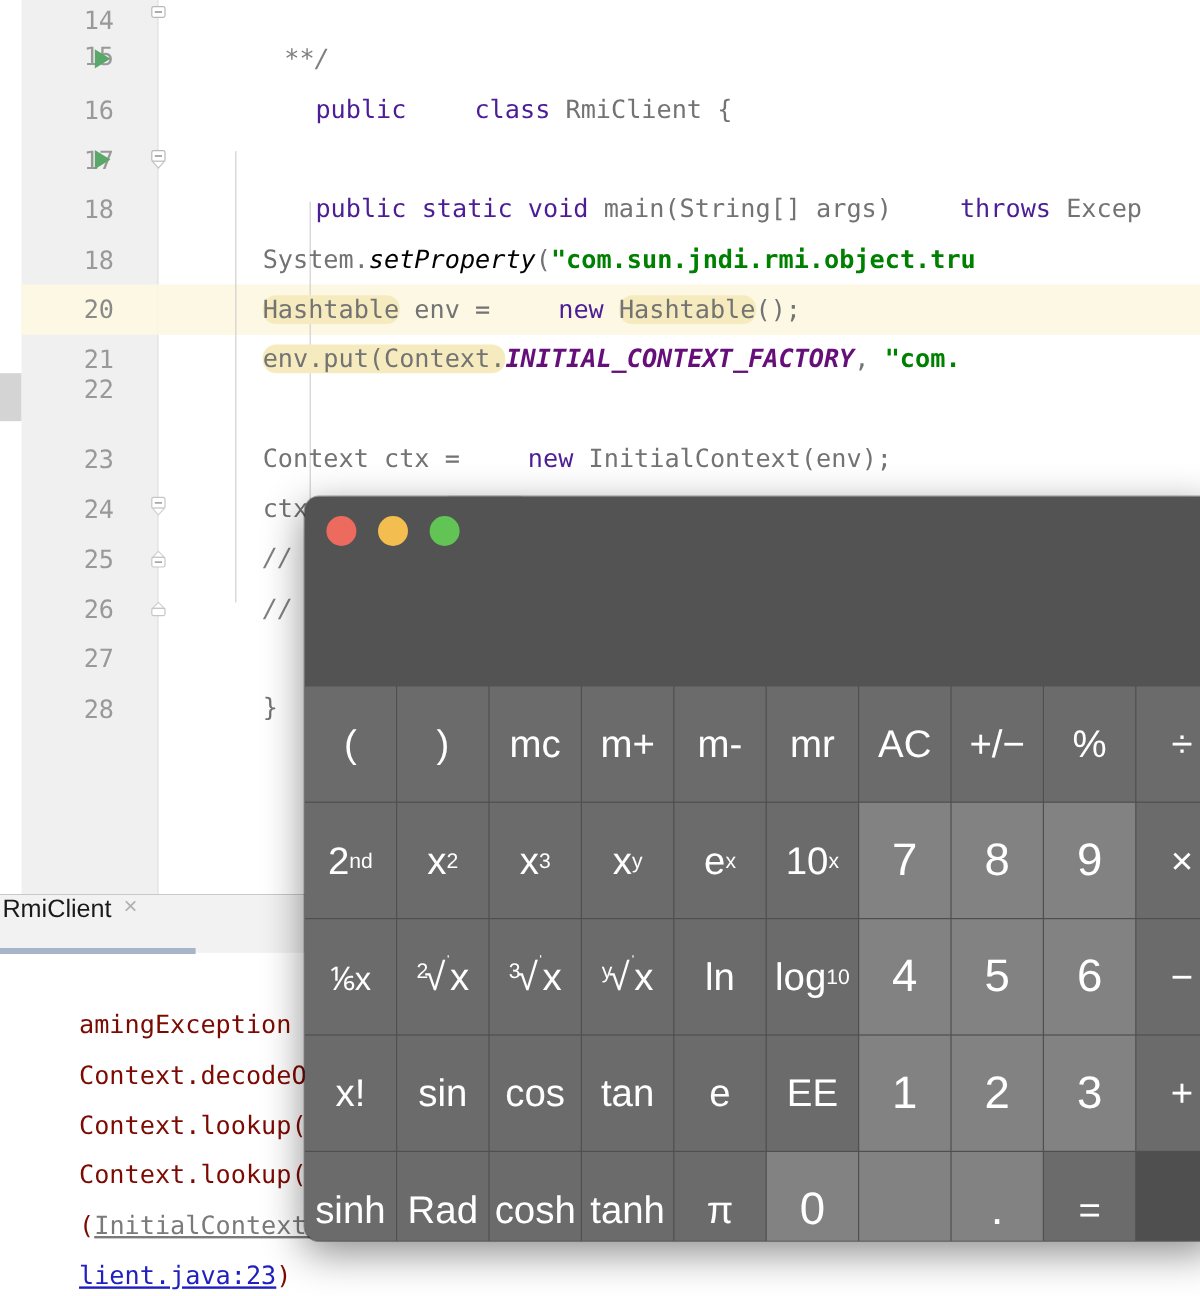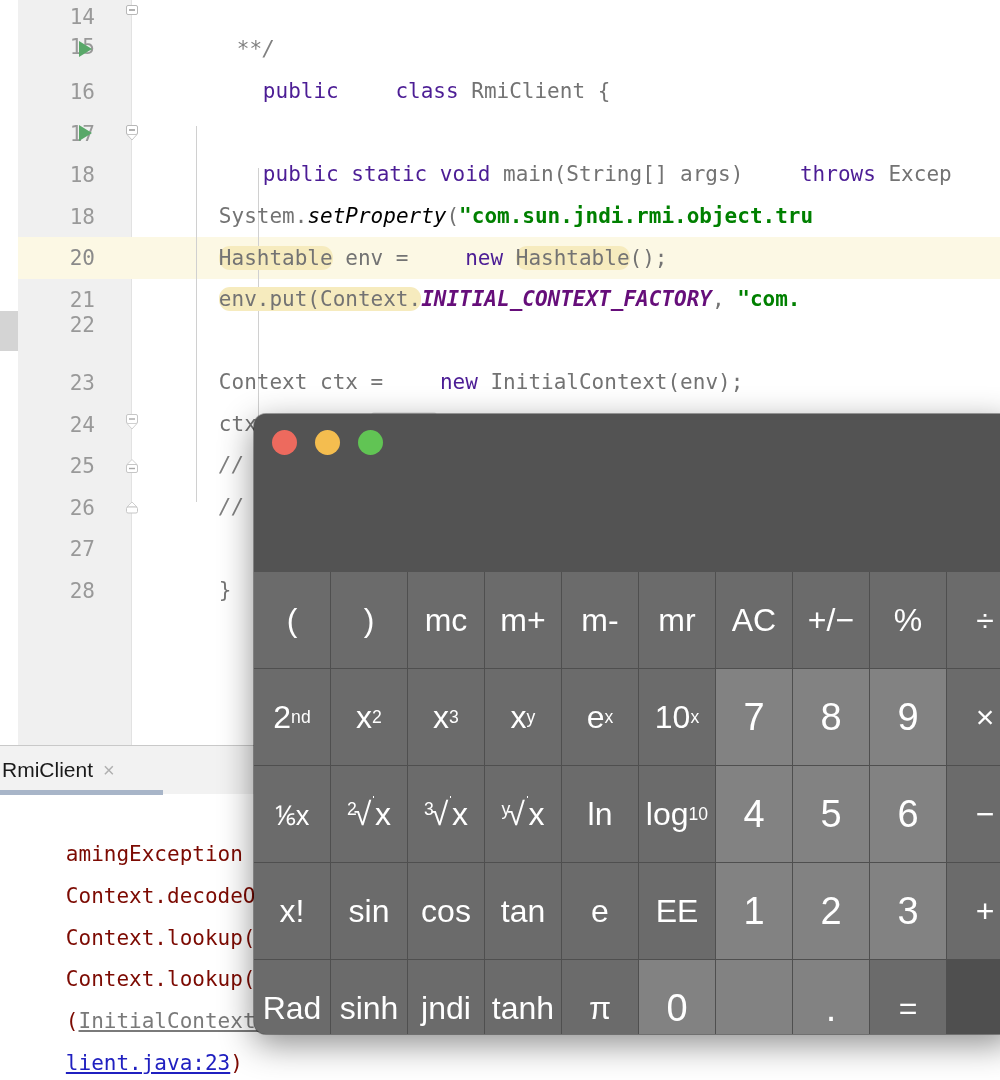--- a/index.html
+++ b/index.html
@@ -78,21 +78,21 @@
   #console{
     position:absolute;left:0;top:745px;width:1000px;height:335px;
     background:#ffffff;border-top:1px solid #c9c9c9;
     overflow:hidden;
   }
   .tabbar{
     position:absolute;left:0;top:0;width:1000px;height:48px;
     background:#f2f2f2;
   }
   .tab{
-    position:absolute;left:0;top:0;height:48px;display:flex;align-items:center;
+    position:absolute;left:0;top:0;height:48px;display:flex;
     padding:0 14px 0 2px;gap:10px;background:#f2f2f2;
   }
   .tab-label{font-size:21px;color:#1a1a1a;font-family:"Liberation Sans",sans-serif;}
   .tab-close{
     font-size:20px;color:#b0b0b0;line-height:1;cursor:pointer;
   }
   .tab-underline{
     position:absolute;left:0;top:44px;width:163px;height:5px;background:#a8b5c8;
   }
   .console-body{
@@ -392,23 +392,23 @@
       <div class="key op">x!</div>
       <div class="key op">sin</div>
       <div class="key op">cos</div>
       <div class="key op">tan</div>
       <div class="key op">e</div>
       <div class="key op">EE</div>
       <div class="key num">1</div>
       <div class="key num">2</div>
       <div class="key num">3</div>
       <div class="key op">+</div>
+      <div class="key op">sinh</div>
       <div class="key op">Rad</div>
-      <div class="key op">sinh</div>
-      <div class="key op">jndi</div>
+      <div class="key op">cosh</div>
       <div class="key op">tanh</div>
       <div class="key op">π</div>
       <div class="key num">0</div>
       <div class="key num"></div>
       <div class="key num">.</div>
       <div class="key op">=</div>
     </div>
 </div>
 
 </body></html>

